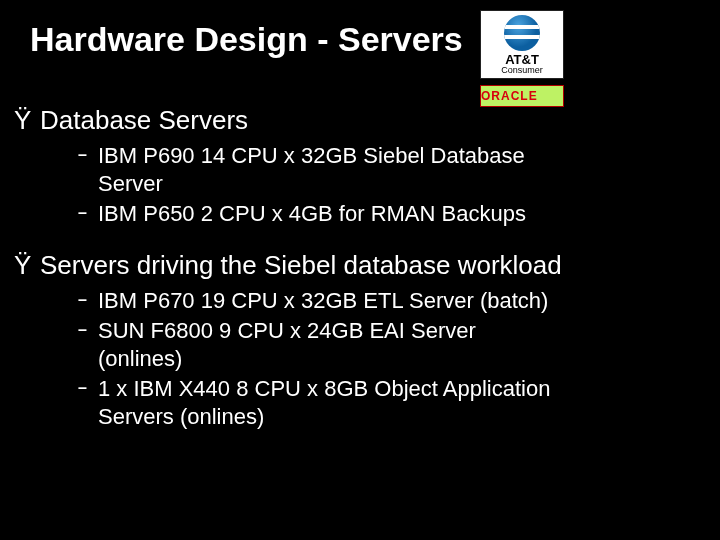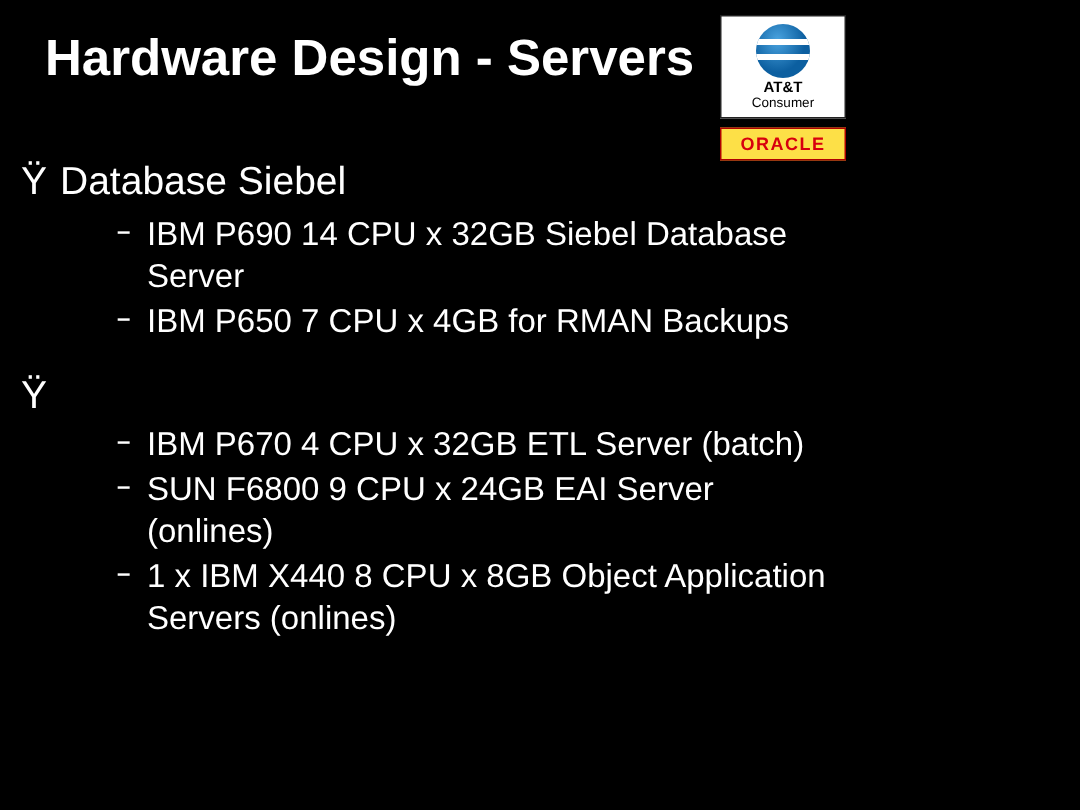--- a/index.html
+++ b/index.html
@@ -59,41 +59,41 @@
     left: -4px;
     right: -4px;
     height: 4px;
     background: #fff;
     border-radius: 2px;
   }
   .att-globe::before { top: 10px; }
   .att-globe::after  { top: 20px; }
   .att-text {
     margin-top: 2px;
-    font-size: 10px;
+    font-size: 13px;
     font-weight: bold;
     color: #000;
     line-height: 1;
     text-align: center;
   }
   .att-sub {
     font-size: 9px;
     font-weight: normal;
     color: #000;
     line-height: 1;
   }
   .oracle-logo {
     margin-top: 6px;
     width: 82px;
     height: 20px;
     border: 1px solid #b00000;
-    background: #fde047;
+    background: #bef264;
     display: flex;
     align-items: center;
-    justify-content: center;
+    justify-content: flex-start;
   }
   .oracle-text {
     font-family: Arial, Helvetica, sans-serif;
     color: #d7000e;
     font-weight: bold;
     font-size: 12px;
     letter-spacing: 1px;
   }
   .body {
     position: absolute;
@@ -156,42 +156,43 @@
     <div class="oracle-logo">
       <span class="oracle-text">ORACLE</span>
     </div>
   </div>
 
   <div class="body">
 
     <div class="section">
       <div class="sec-head">
         <span class="sec-bullet">Ÿ</span>
-        <span>Database Siebel</span>
+        <span>Database Servers</span>
       </div>
       <div class="items">
         <div class="item">
           <span class="item-bullet">–</span>
           <span class="item-text">IBM P690 14 CPU x 32GB Siebel Database Server</span>
         </div>
         <div class="item">
           <span class="item-bullet">–</span>
-          <span class="item-text">IBM P650 7 CPU x 4GB for RMAN Backups</span>
+          <span class="item-text">IBM P650 2 CPU x 4GB for RMAN Backups</span>
         </div>
       </div>
     </div>
 
     <div class="section">
       <div class="sec-head">
         <span class="sec-bullet">Ÿ</span>
+        <span>Servers driving the Siebel database workload</span>
       </div>
       <div class="items">
         <div class="item">
           <span class="item-bullet">–</span>
-          <span class="item-text">IBM P670 4 CPU x 32GB ETL Server (batch)</span>
+          <span class="item-text">IBM P670 19 CPU x 32GB ETL Server (batch)</span>
         </div>
         <div class="item">
           <span class="item-bullet">–</span>
           <span class="item-text">SUN F6800 9 CPU x 24GB EAI Server (onlines)</span>
         </div>
         <div class="item">
           <span class="item-bullet">–</span>
           <span class="item-text">1 x IBM X440 8 CPU x 8GB Object Application Servers (onlines)</span>
         </div>
       </div>

